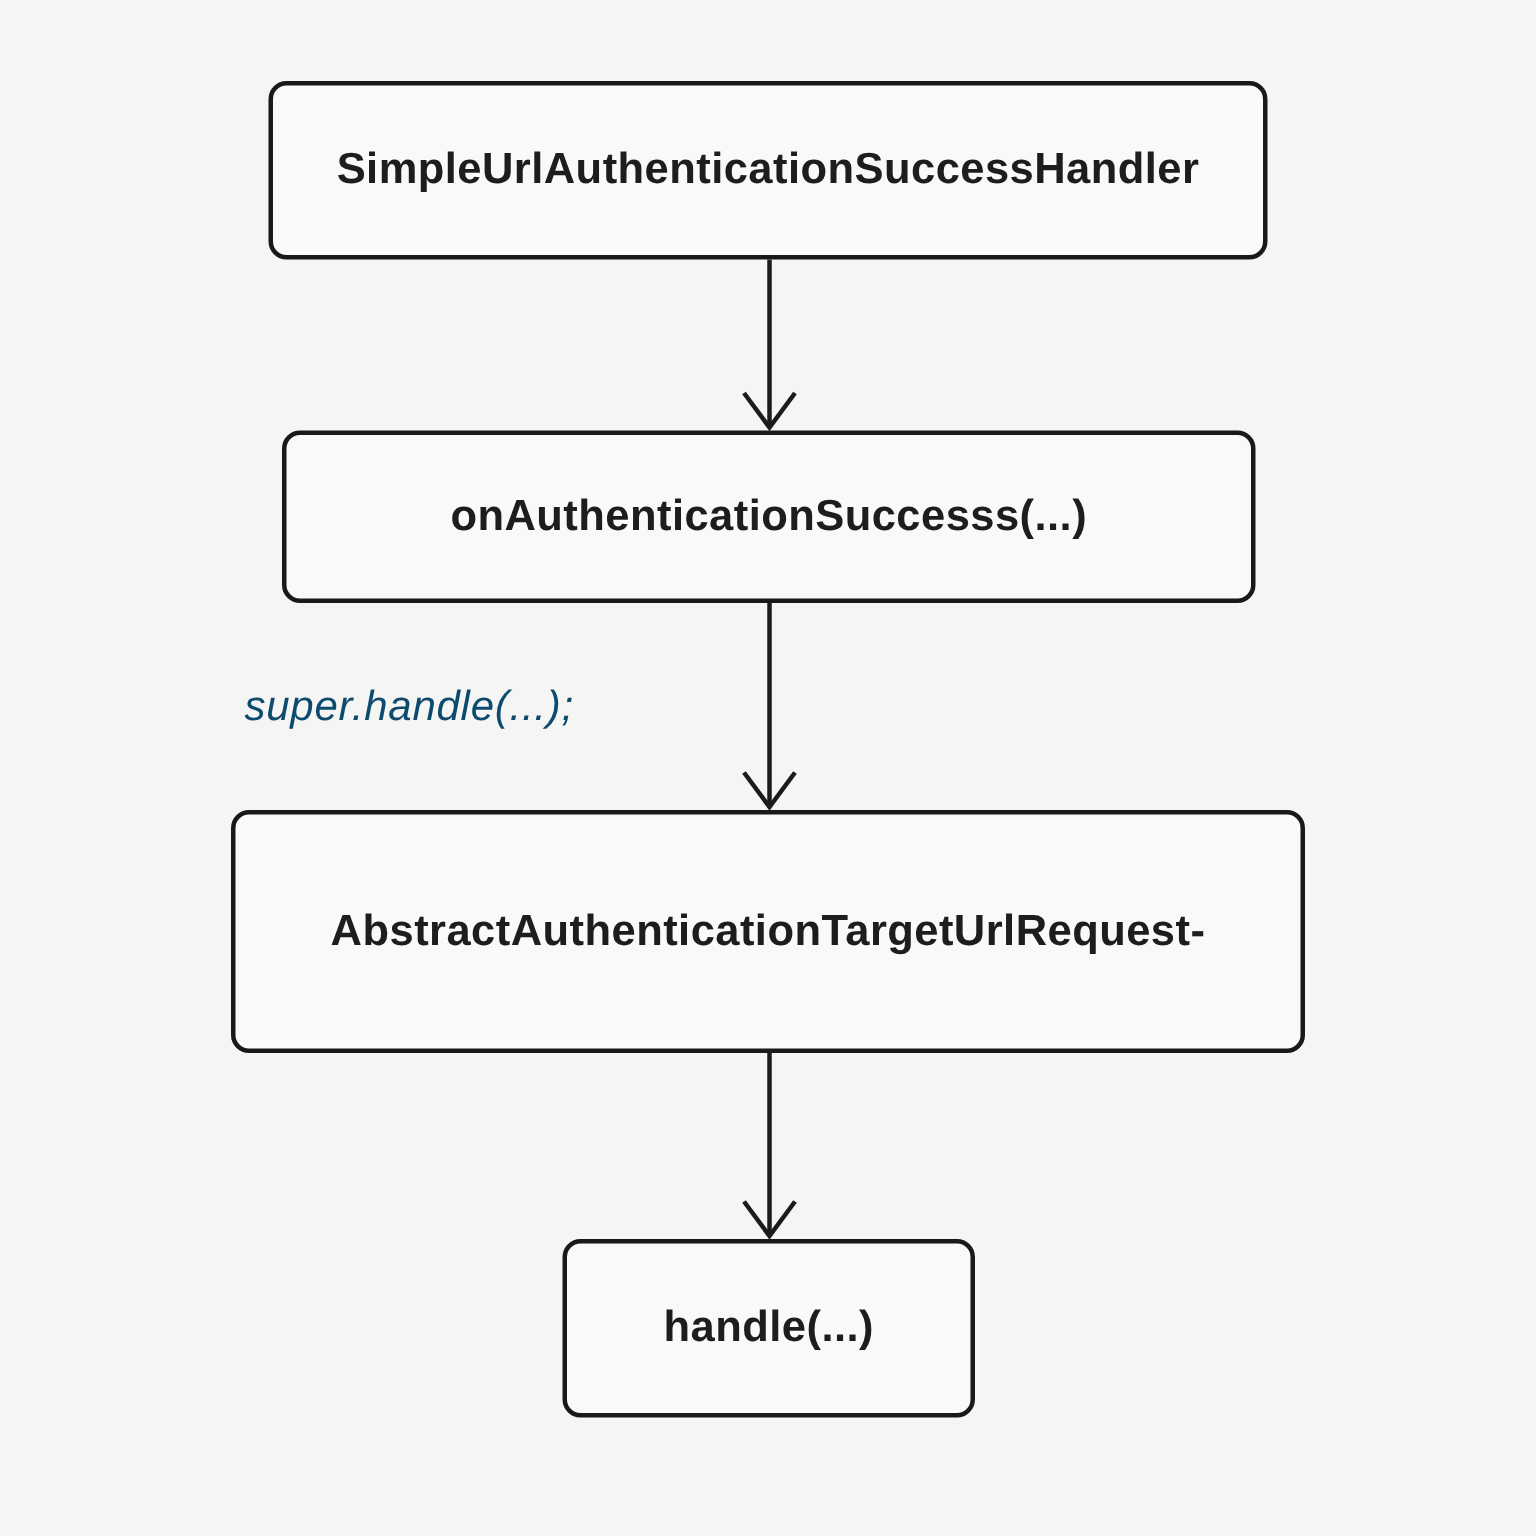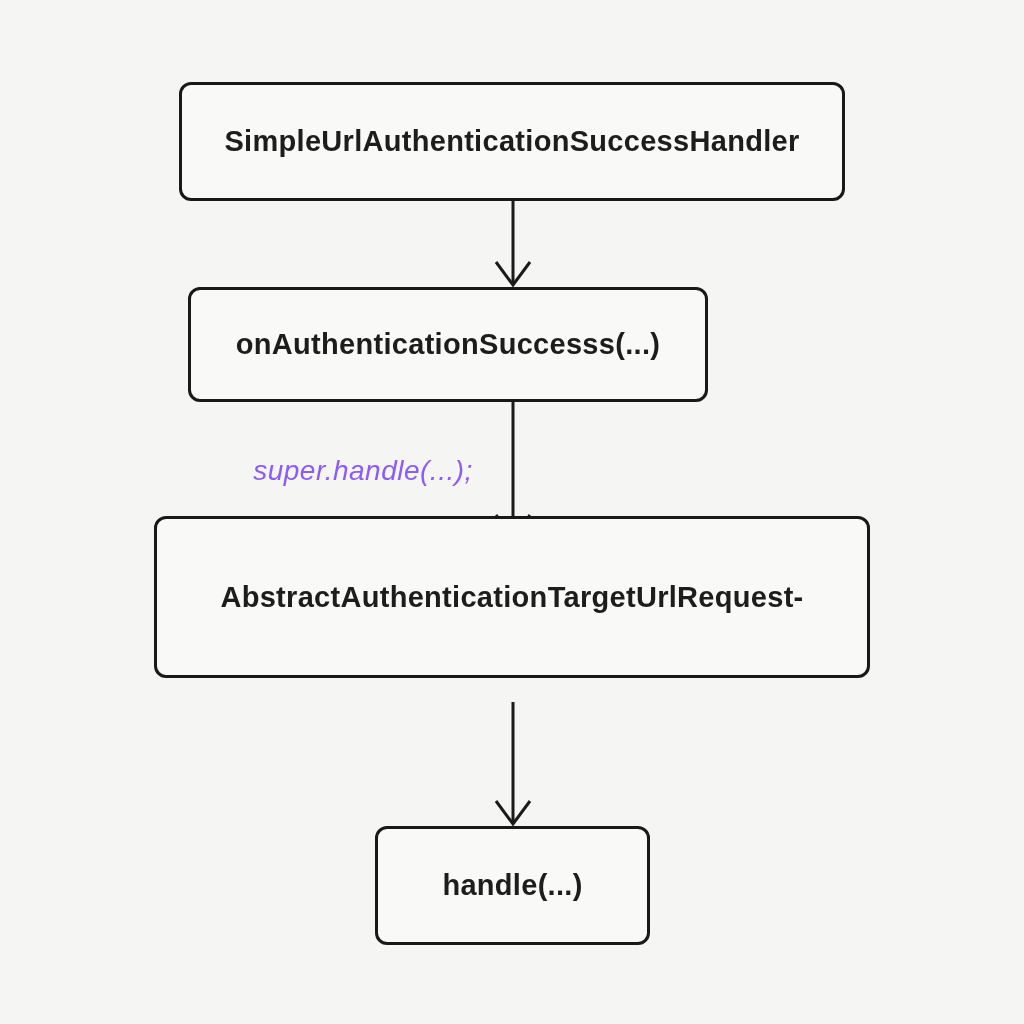--- a/index.html
+++ b/index.html
@@ -38,35 +38,34 @@
     display: flex;
     flex-direction: column;
     align-items: center;
     justify-content: center;
     text-align: center;
     font-weight: 700;
     font-size: 29px;
     letter-spacing: 0.3px;
     color: #1d1d1d;
   }
-  .node-1 { left: 179px; top: 54px;  width: 666px; height: 119px; margin-top: 28px; }
-  .node-2 { left: 188px; top: 287px; width: 520px; height: 115px; }
-  .node-3 { left: 154px; top: 516px; width: 716px; height: 162px; line-height: 44px; }
+  .node-1 { left: 179px; top: 54px;  width: 666px; height: 119px; }
+  .node-2 { left: 188px; top: 287px; width: 649px; height: 115px; }
+  .node-3 { left: 154px; top: 540px; width: 716px; height: 162px; line-height: 44px; }
   .node-4 { left: 375px; top: 826px; width: 275px; height: 119px; }
   .edge-label {
     position: absolute;
     left: 163px;
     top: 451px;
     width: 400px;
-    text-align: center;
     font-style: italic;
     font-weight: 500;
     font-size: 28px;
     letter-spacing: 0.5px;
-    color: #8b5cf6;
+    color: #0c4a6e;
     line-height: 40px;
   }
 </style>
 </head>
 <body>
 
 <div class="canvas">
 
   <svg class="arrows" viewBox="0 0 1024 1024" xmlns="http://www.w3.org/2000/svg">
     <g>

